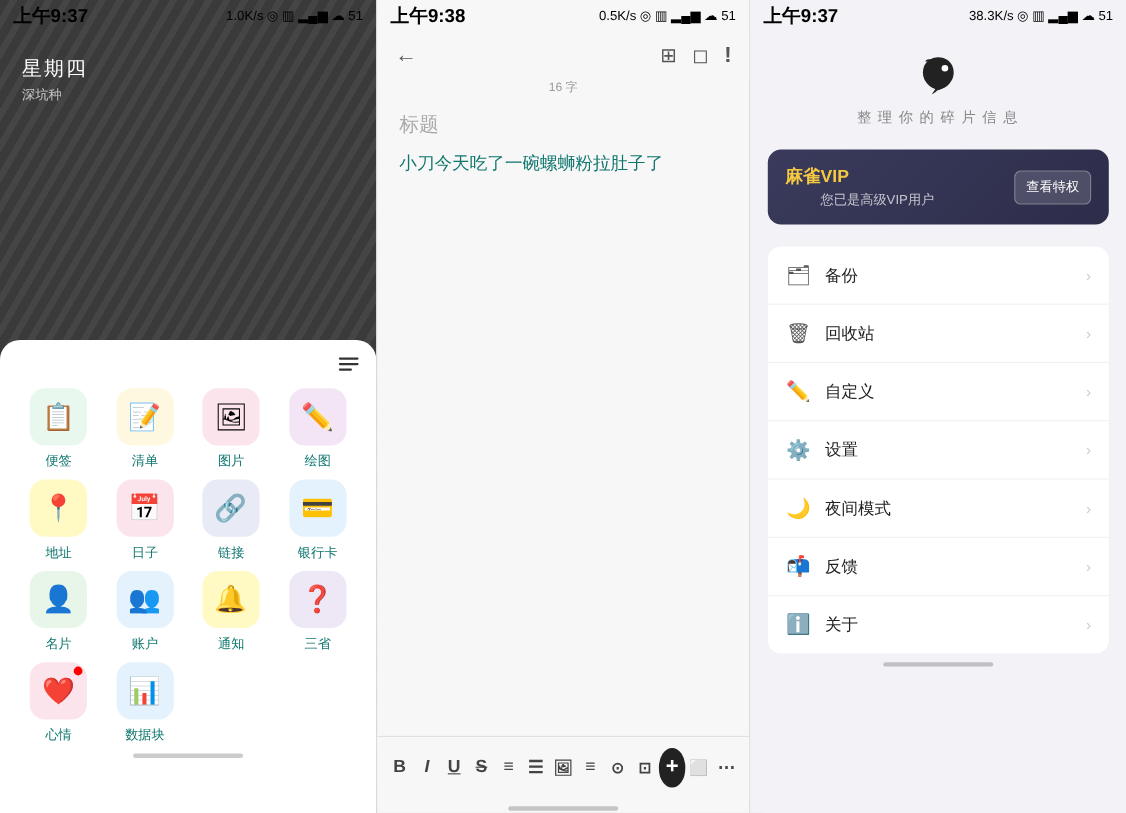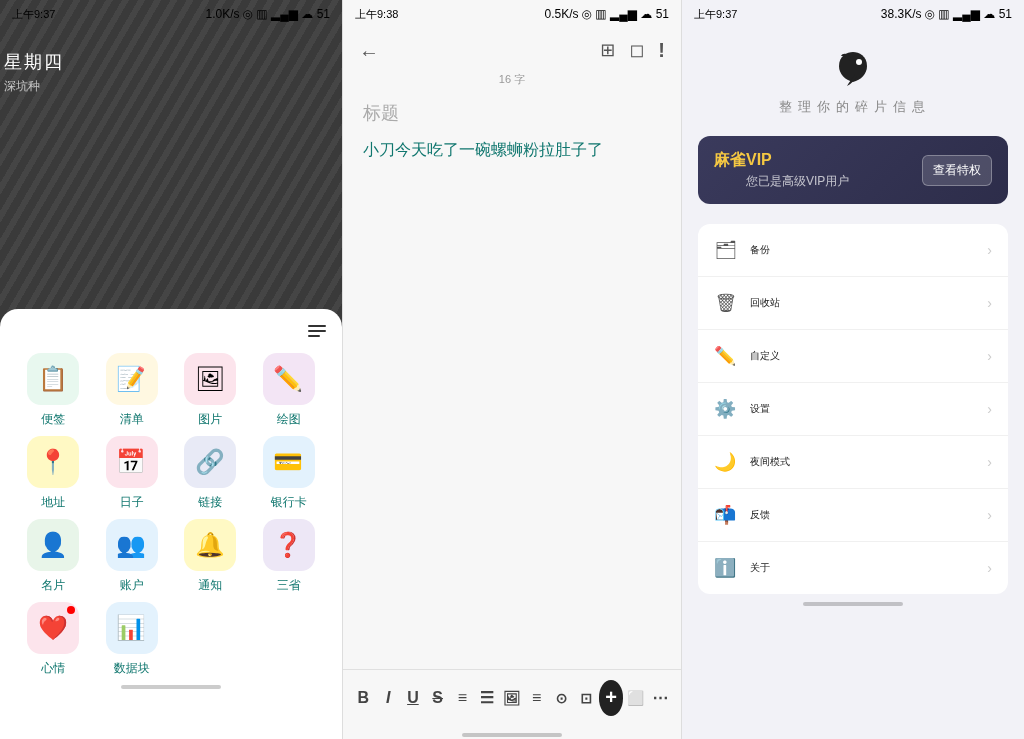--- a/index.html
+++ b/index.html
@@ -46,21 +46,21 @@
       height: 28px;
       display: flex;
       align-items: center;
       justify-content: space-between;
       padding: 0 12px;
       z-index: 10;
     }
     .panel-left .date-widget {
       position: absolute;
       top: 50px;
-      left: 4px;
+      left: 20px;
       z-index: 10;
     }
     .date-widget .weekday {
       color: #fff;
       font-size: 18px;
       font-weight: 300;
       letter-spacing: 2px;
     }
     .date-widget .date {
       color: #fff;
@@ -348,31 +348,31 @@
     .settings-item .s-icon {
       width: 24px;
       height: 24px;
       display: flex;
       align-items: center;
       justify-content: center;
       font-size: 18px;
       color: #555;
     }
     .settings-item .s-label {
-      font-size: 10px;
+      font-size: 15px;
       color: #222;
       flex: 1;
     }
     .settings-item .s-chevron {
       color: #ccc;
       font-size: 14px;
     }
 
     
-    .sb-time { font-size: 11px; font-weight: 400; }
+    .sb-time { font-size: 17px; font-weight: 700; }
     .sb-icons { display: flex; gap: 3px; align-items: center; font-size: 12px; }
 
     
     .home-indicator {
       height: 6px;
       display: flex;
       justify-content: center;
       align-items: center;
       padding: 10px 0 4px;
     }

